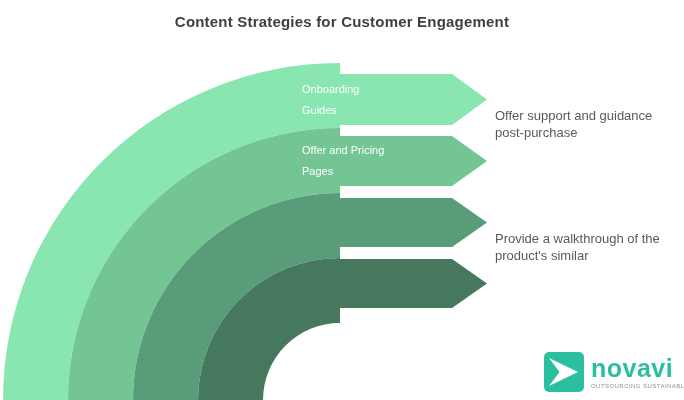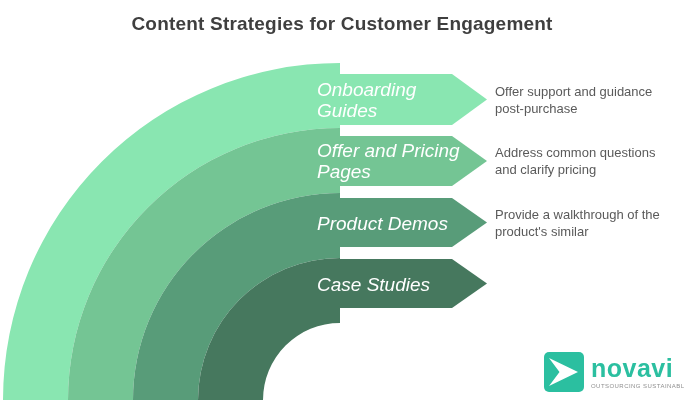--- a/index.html
+++ b/index.html
@@ -13,38 +13,38 @@
   body{
     width:684px;height:400px;overflow:hidden;
     background:var(--bg);
     font-family:"Liberation Sans", sans-serif;
     position:relative;
   }
   .stage{position:absolute;left:0;top:0;width:684px;height:400px;}
   .title{
     position:absolute;left:0;top:13px;width:684px;
     text-align:center;
-    font-size:19px;font-weight:bold;letter-spacing:.2px;
+    font-size:15px;font-weight:bold;letter-spacing:.2px;
     color:var(--title-color);
   }
   svg.diagram{position:absolute;left:0;top:0;}
   .item-label{
-    position:absolute;left:317px;width:150px;
+    position:absolute;left:302px;width:150px;
     transform:translateY(-50%);
     color:var(--label-color);
-    font-size:19px;line-height:21px;
+    font-size:11px;line-height:21px;
     white-space:pre-line;
-    font-style:italic;
   }
   .item-desc{
     position:absolute;left:495px;width:190px;
     transform:translateY(-50%);
     color:var(--desc-color);
     font-size:13px;line-height:17px;
     white-space:pre-line;
+    margin-top:24px;
   }
   .lc-0{top:99.5px;} .lc-1{top:161px;} .lc-2{top:222.5px;} .lc-3{top:283.5px;}
   .logo{
     position:absolute;left:544px;top:352px;
     display:flex;align-items:center;gap:7px;
   }
   .logo-text{display:flex;flex-direction:column;}
   .logo-brand{
     color:var(--accent);
     font-size:25px;font-weight:bold;line-height:25px;letter-spacing:.5px;
@@ -71,27 +71,23 @@
     <path d="M 338 74 L 452 74 L 487 99.5 L 452 125 L 338 125 Z" fill="#89E6B1"></path>
     <path d="M 338 136 L 452 136 L 487 161 L 452 186 L 338 186 Z" fill="#74C594"></path>
     <path d="M 338 198 L 452 198 L 487 222.5 L 452 247 L 338 247 Z" fill="#589C79"></path>
     <path d="M 338 259 L 452 259 L 487 283.5 L 452 308 L 338 308 Z" fill="#46785E"></path>
   </svg>
 
   <div class="item-label lc-0">Onboarding
 Guides</div>
   <div class="item-label lc-1">Offer and Pricing
 Pages</div>
-  <div class="item-label lc-2">Product Demos</div>
-  <div class="item-label lc-3">Case Studies</div>
 
   <div class="item-desc lc-0">Offer support and guidance
 post-purchase</div>
-  <div class="item-desc lc-1">Address common questions
-and clarify pricing</div>
   <div class="item-desc lc-2">Provide a walkthrough of the
 product's similar</div>
 
   <div class="logo">
     <svg width="40" height="40" viewBox="0 0 40 40">
       <rect x="0" y="0" width="40" height="40" rx="5" fill="#2BBFA0"></rect>
       <path d="M 5 6 L 34 20 L 5 34 L 15.5 20 Z" fill="#ffffff"></path>
     </svg>
     <div class="logo-text">
       <div class="logo-brand">novavi</div>

